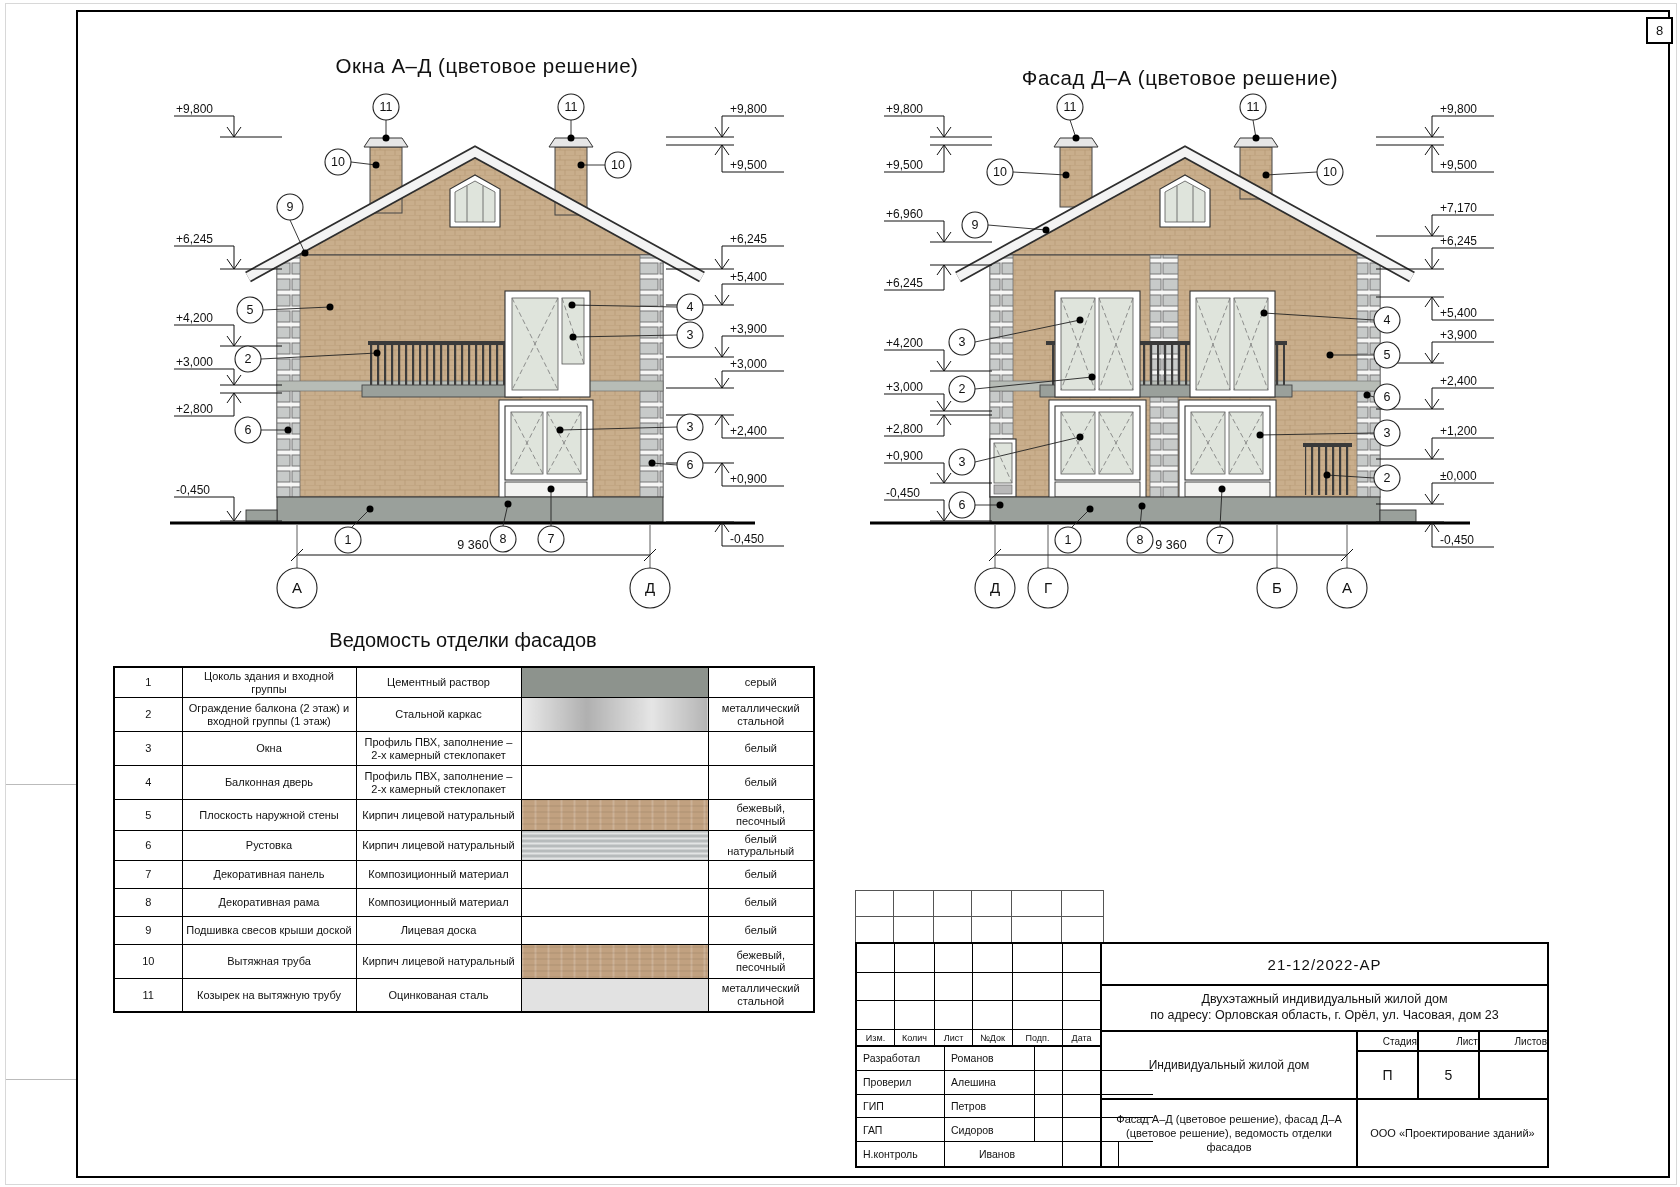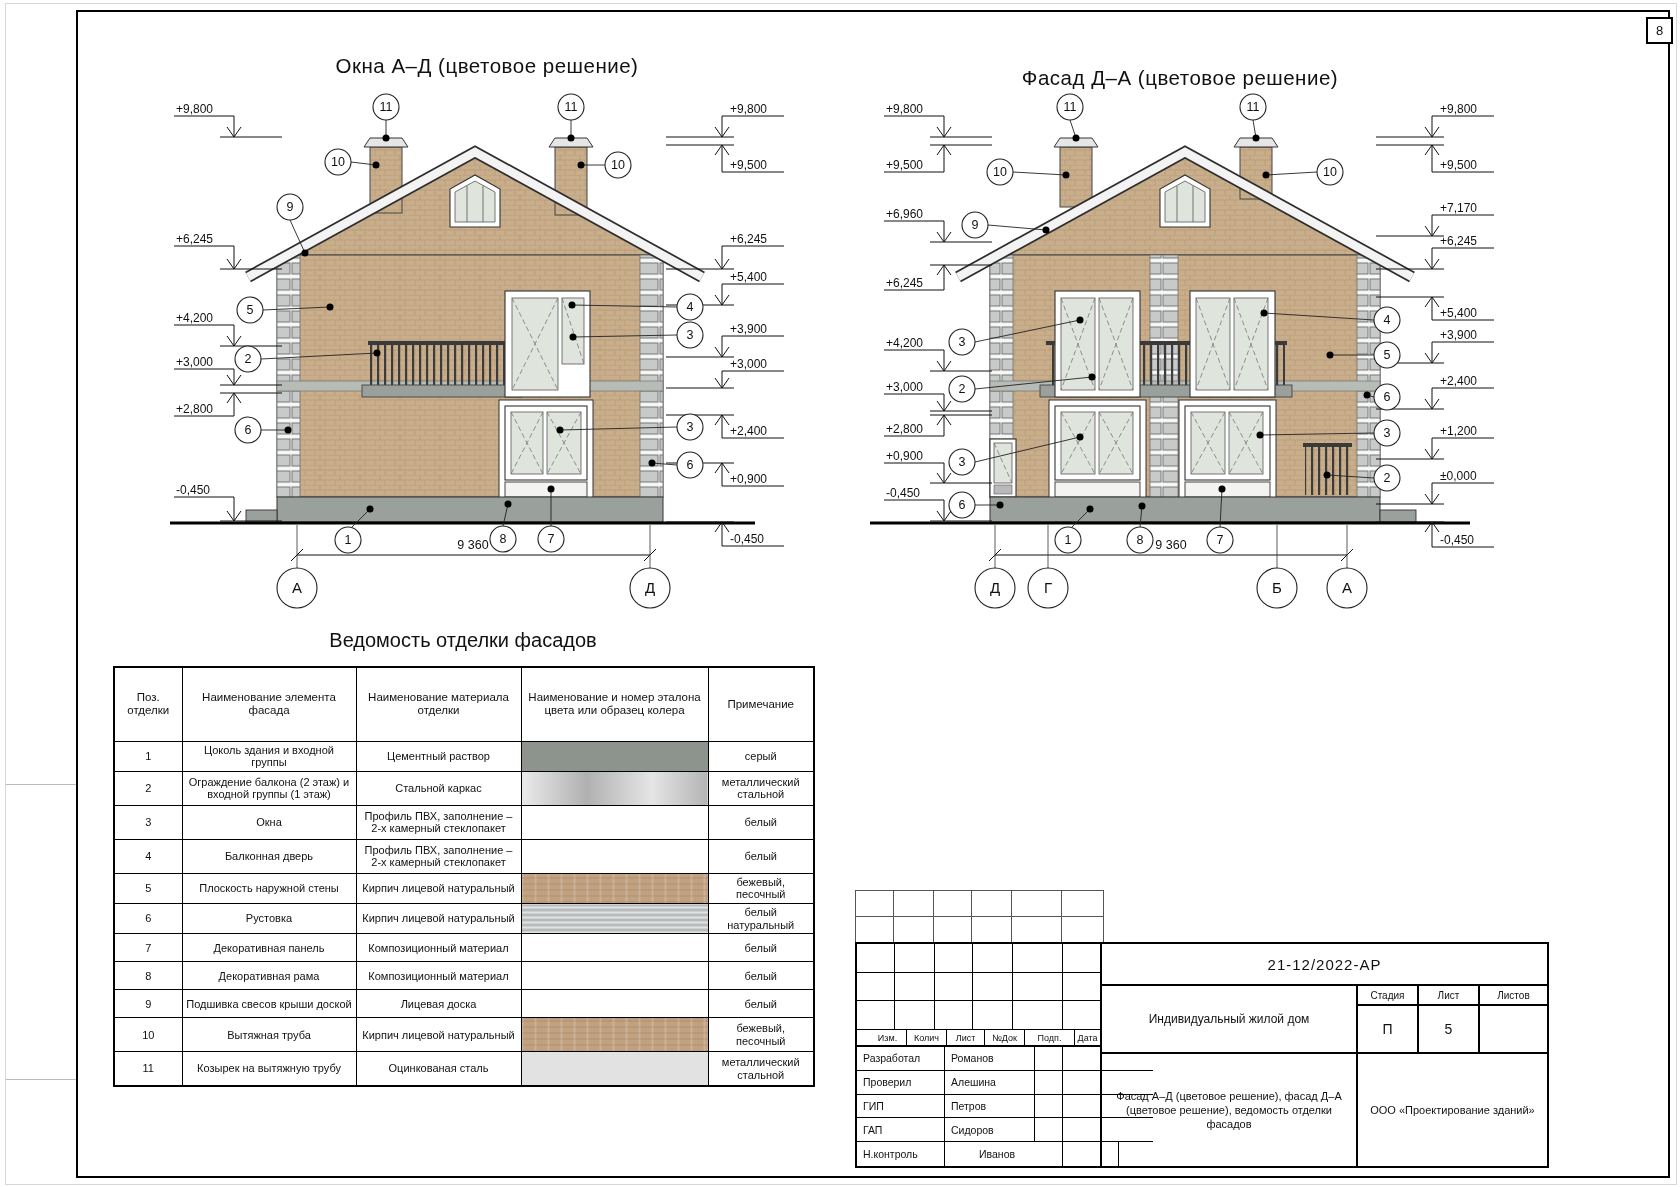--- a/index.html
+++ b/index.html
@@ -37,36 +37,36 @@
   .sw-brick{background-image:repeating-linear-gradient(0deg,rgba(0,0,0,.10) 0 1px,transparent 1px 6px),repeating-linear-gradient(90deg,rgba(255,255,255,.18) 0 2px,transparent 2px 13px);}
   .sw-striped{background-image:repeating-linear-gradient(0deg,rgba(255,255,255,.6) 0 2px,transparent 2px 5px);}
   .sw-metal{background-image:linear-gradient(90deg,rgba(255,255,255,.65),rgba(110,110,110,.25) 35%,rgba(255,255,255,.55) 70%,rgba(140,140,140,.3));}
   
   .tb{position:absolute;left:855px;top:942px;width:690px;height:222px;border:2px solid #000;box-sizing:content-box;display:flex;background:#fff;}
   .tb *{box-sizing:border-box;}
   .tb-left{width:245px;border-right:2px solid #000;display:flex;flex-direction:column;}
   .rev-grid{height:86px;display:grid;grid-template-columns:38px 40px 38px 40px 50px 1fr;grid-template-rows:1fr 1fr 1fr;}
   .rev-grid div{border-right:1px solid #000;border-bottom:1px solid #000;}
   .rev-grid div:nth-child(6n){border-right:none;}
-  .cols-head{height:17px;display:grid;grid-template-columns:38px 40px 38px 40px 50px 1fr;border-bottom:2px solid #000;font-size:9px;padding-left:12px;}
+  .cols-head{height:17px;display:grid;grid-template-columns:38px 40px 38px 40px 50px 1fr;border-bottom:2px solid #000;font-size:9px;}
   .cols-head div{border-right:1px solid #000;text-align:center;line-height:16px;}
   .cols-head div:last-child{border-right:none;}
   .sig-rows{flex:1;display:grid;grid-template-rows:repeat(5,1fr);}
   .sig-row{display:grid;grid-template-columns:88px 90px 28px 1fr;border-bottom:1px solid #000;font-size:10.5px;align-items:center;}
   .sig-row:last-child{border-bottom:none;gap:28px;}
   .sig-row div{border-right:1px solid #000;height:100%;display:flex;align-items:center;padding-left:6px;}
   .sig-row div:last-child{border-right:none;}
   .tb-right{flex:1;display:flex;flex-direction:column;}
   .tb-doc{height:40px;display:flex;align-items:center;justify-content:center;font-size:15px;letter-spacing:1px;}
   .tb-project{border-top:2px solid #000;height:46px;display:flex;flex-direction:column;align-items:center;justify-content:center;font-size:12.5px;line-height:1.25;text-align:center;}
   .tb-mid{border-top:2px solid #000;height:68px;display:flex;}
   .tb-object{width:256px;border-right:2px solid #000;display:flex;align-items:center;justify-content:center;font-size:12px;text-align:center;padding:0 6px;}
   .tb-stage{flex:1;display:flex;flex-direction:column;}
   .stage-head{height:20px;display:grid;grid-template-columns:1fr 1fr 1.1fr;border-bottom:2px solid #000;font-size:10px;}
-  .stage-head div{border-right:2px solid #000;text-align:center;line-height:19px;}
+  .stage-head div{border-right:2px solid #000;text-align:right;line-height:19px;}
   .stage-head div:last-child{border-right:none;}
   .stage-vals{flex:1;display:grid;grid-template-columns:1fr 1fr 1.1fr;font-size:14px;}
   .stage-vals div{border-right:2px solid #000;display:flex;align-items:center;justify-content:center;}
   .stage-vals div:last-child{border-right:none;}
   .tb-bottom{border-top:2px solid #000;flex:1;display:flex;}
   .tb-desc{width:256px;border-right:2px solid #000;display:flex;align-items:center;justify-content:center;text-align:center;font-size:11px;line-height:1.3;padding:2px 5px;}
   .tb-company{flex:1;display:flex;align-items:center;justify-content:center;text-align:center;font-size:11px;line-height:1.3;padding:0 8px;}
   .rev-upper{position:absolute;left:855px;top:890px;width:247px;height:52px;display:grid;grid-template-columns:38px 40px 38px 40px 50px 1fr;grid-template-rows:1fr 1fr;border:1px solid #555;}
   .rev-upper div{border-right:1px solid #555;border-bottom:1px solid #555;}
   .rev-upper div:nth-child(6n){border-right:none;}
@@ -610,27 +610,20 @@
   <div class="tbl-title">Ведомость отделки фасадов</div>
   <table class="ftable">
     <colgroup>
         <col style="width:68px">
         <col style="width:174px">
         <col style="width:165px">
         <col style="width:187px">
         <col style="width:106px">
       </colgroup>
     <tbody>
-        <tr>
-      <th>Поз. отделки</th>
-      <th>Наименование элемента фасада</th>
-      <th>Наименование материала отделки</th>
-      <th>Наименование и номер эталона цвета или образец колера</th>
-      <th>Примечание</th>
-    </tr>
     <tr class="r">
           <td>1</td>
           <td>Цоколь здания и входной группы</td>
           <td>Цементный раствор</td>
           <td class="sw" style="background-color: rgb(141, 147, 141);"></td>
           <td>серый</td>
         </tr>
     <tr class="tall">
           <td>2</td>
           <td>Ограждение балкона (2 этаж) и входной группы (1 этаж)</td>
@@ -776,20 +769,24 @@
         <div class="sig-row">
             <div>Н.контроль</div>
             <div>Иванов</div>
             <div></div>
             <div></div>
           </div>
       </div>
     </div>
     <div class="tb-right">
       <div class="tb-doc">21-12/2022-АР</div>
+      <div class="tb-project">
+        <span>Двухэтажный индивидуальный жилой дом</span>
+        <span>по адресу: Орловская область, г. Орёл, ул. Часовая, дом 23</span>
+      </div>
       <div class="tb-mid">
         <div class="tb-object">Индивидуальный жилой дом</div>
         <div class="tb-stage">
           <div class="stage-head">
             <div>Стадия</div>
             <div>Лист</div>
             <div>Листов</div>
           </div>
           <div class="stage-vals">
             <div>П</div>

